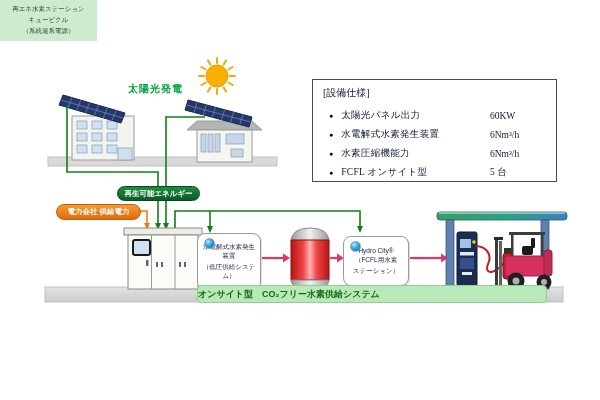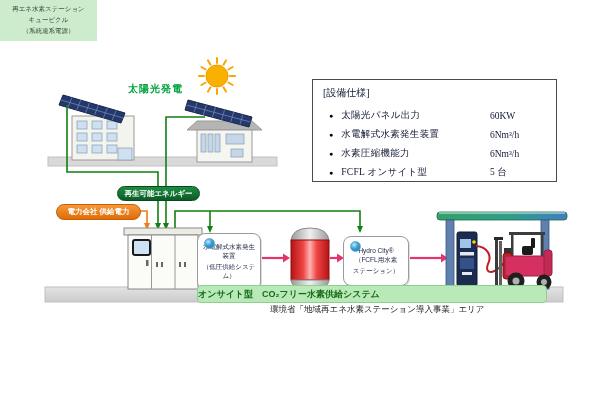--- a/index.html
+++ b/index.html
@@ -280,15 +280,14 @@
       <span class="spec-label">水素圧縮機能力</span>
       <span class="spec-value">6Nm³/h</span>
     </div>
     <div class="spec-row">
       <span class="spec-bullet">●</span>
       <span class="spec-label">FCFL オンサイト型</span>
       <span class="spec-value">5 台</span>
     </div>
   </div>
 
-  <div id="caption-right" class="caption">環境省「地域再エネ水素ステーション導入事業」エリア</div>
 
 </div>
 
 </body></html>

